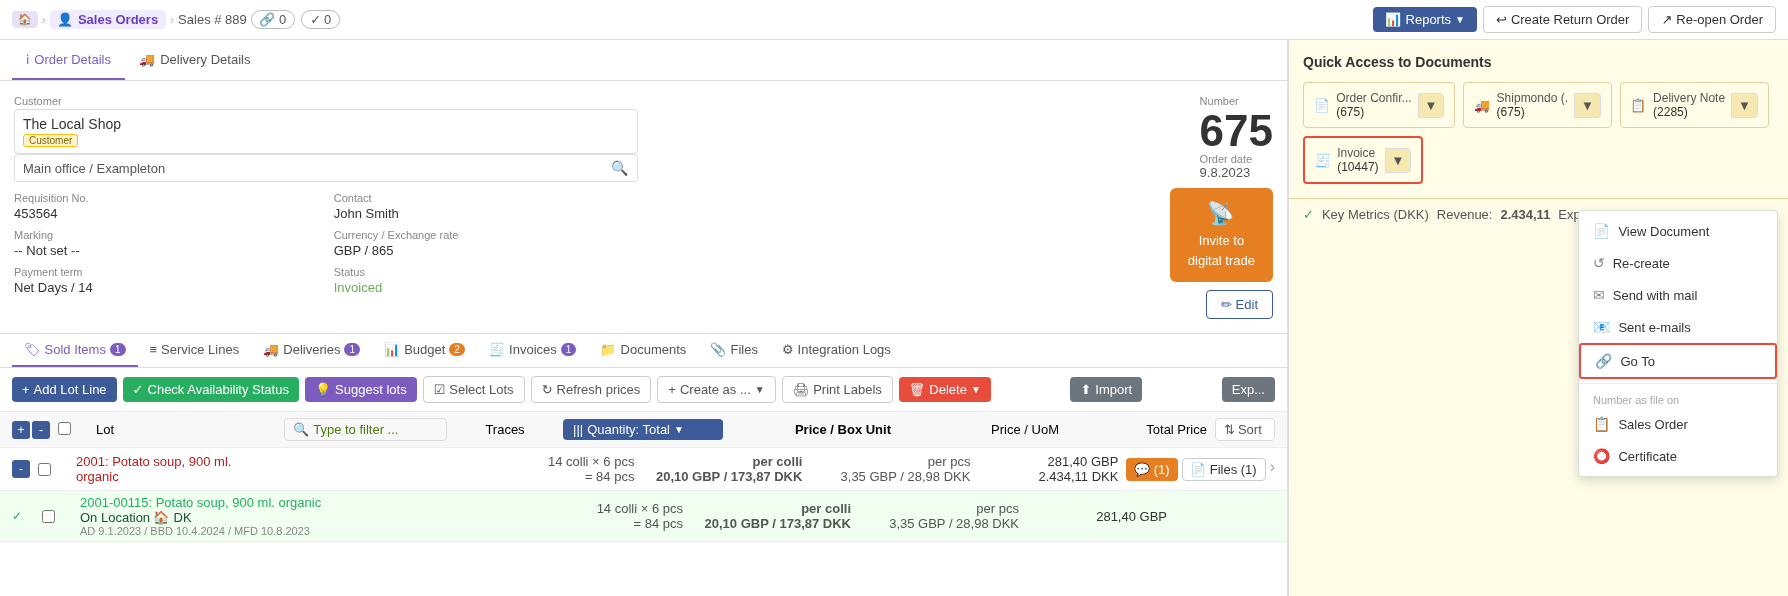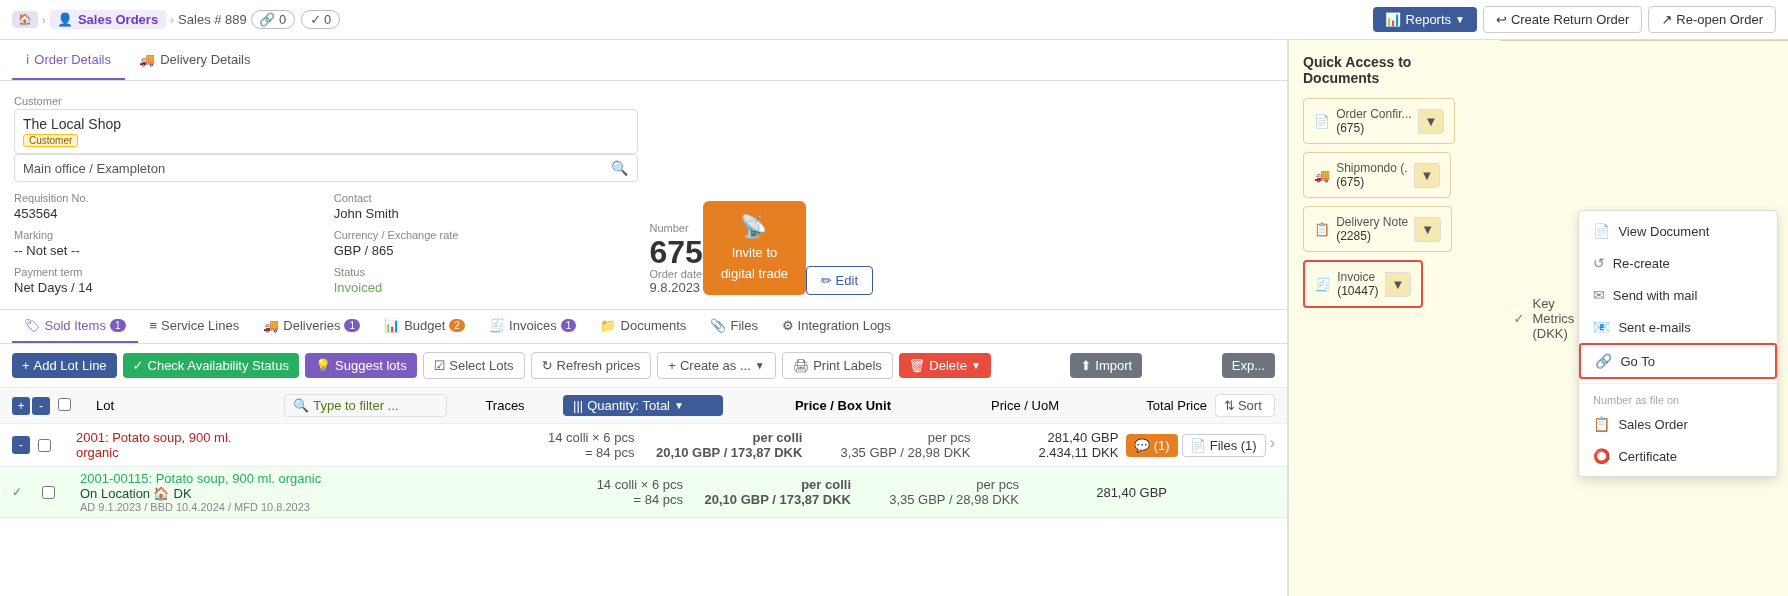--- a/index.html
+++ b/index.html
@@ -26,32 +26,32 @@
     .left-panel { flex: 1; background: #fff; border-right: 1px solid #e0e0e0; display: flex; flex-direction: column; overflow: hidden; }
 
     
     .tabs { display: flex; border-bottom: 1px solid #ddd; padding: 0 12px; background: #fff; }
     .tab { padding: 10px 14px; cursor: pointer; font-size: 13px; color: #555; display: flex; align-items: center; gap: 5px; border-bottom: 2px solid transparent; }
     .tab.active { color: #7c5cbf; border-bottom: 2px solid #7c5cbf; }
 
     
     .order-form { padding: 14px; display: grid; grid-template-columns: 1fr 1fr; gap: 12px; flex-shrink: 0; }
     .form-left { display: flex; flex-direction: column; gap: 10px; }
-    .form-right { display: flex; flex-direction: row; align-items: flex-end; }
+    .form-right { display: flex; flex-direction: column; gap: 8px; align-items: flex-end; }
     .field-label { font-size: 11px; color: #888; margin-bottom: 2px; }
     .field-value { font-size: 13px; color: #333; }
     .customer-box { border: 1px solid #ddd; border-radius: 4px; padding: 6px 8px; }
     .customer-name { font-size: 14px; color: #333; font-weight: 500; }
     .customer-tag { display: inline-block; background: #fff3cd; color: #856404; border: 1px solid #ffc107; border-radius: 3px; font-size: 10px; padding: 0 5px; margin-top: 2px; }
     .office-row { display: flex; align-items: center; border: 1px solid #ddd; border-radius: 4px; padding: 5px 8px; gap: 4px; }
     .office-search { font-size: 13px; color: #555; flex: 1; }
     .search-icon { color: #aaa; font-size: 14px; }
     .meta-grid { display: grid; grid-template-columns: 1fr 1fr; gap: 8px 16px; }
     .meta-item { }
-    .number-display { font-size: 32px; font-weight: 700; color: #333; line-height: 1; }
+    .number-display { font-size: 44px; font-weight: 700; color: #333; line-height: 1; }
     .order-date { font-size: 13px; color: #555; }
     .invite-btn { background: #e67e22; color: #fff; border: none; border-radius: 6px; padding: 12px 18px; cursor: pointer; font-size: 13px; text-align: center; line-height: 1.3; display: flex; flex-direction: column; align-items: center; gap: 4px; }
     .edit-btn { background: #fff; color: #3d5a99; border: 1px solid #3d5a99; border-radius: 4px; padding: 6px 14px; cursor: pointer; font-size: 13px; display: flex; align-items: center; gap: 5px; }
     .status-invoiced { color: #6aaa58; font-size: 13px; }
 
     
     .bottom-section { border-top: 1px solid #ddd; flex: 1; display: flex; flex-direction: column; }
     .bottom-tabs { display: flex; border-bottom: 1px solid #ddd; padding: 0 12px; background: #fff; }
     .bottom-tab { padding: 8px 12px; cursor: pointer; font-size: 12px; color: #555; display: flex; align-items: center; gap: 4px; border-bottom: 2px solid transparent; }
     .bottom-tab.active { color: #7c5cbf; border-bottom: 2px solid #7c5cbf; }
@@ -99,21 +99,21 @@
     .row-actions { display: flex; gap: 4px; }
     .comment-btn { background: #e67e22; color: #fff; border: none; border-radius: 4px; padding: 3px 8px; cursor: pointer; font-size: 11px; }
     .files-btn { background: #fff; color: #333; border: 1px solid #ccc; border-radius: 4px; padding: 3px 8px; cursor: pointer; font-size: 11px; display: flex; align-items: center; gap: 3px; }
 
     .sub-lot-name { color: #27ae60; font-weight: 500; }
     .sub-location { color: #14532d; }
     .sub-dates { color: #888; font-size: 11px; }
     .expand-btn-right { margin-left: auto; font-size: 16px; color: #aaa; cursor: pointer; }
 
     
-    .right-panel { width: 500px; background: #fffde7; border-left: 1px solid #ddd; display: flex; flex-direction: row; position: relative; }
+    .right-panel { width: 500px; background: #fffde7; border-left: 1px solid #ddd; display: flex; flex-direction: column; position: relative; }
     .quick-access { padding: 14px; }
     .quick-title { font-size: 14px; font-weight: 600; color: #333; margin-bottom: 12px; }
     .doc-cards { display: flex; gap: 8px; flex-wrap: wrap; }
     .doc-card { background: #fffde7; border: 1px solid #e0d0a0; border-radius: 4px; padding: 8px 10px; display: flex; align-items: center; gap: 6px; cursor: pointer; font-size: 12px; color: #555; position: relative; min-width: 120px; }
     .doc-card-selected { border: 2px solid #e74c3c; }
     .doc-card-text { display: flex; flex-direction: column; }
     .doc-card-name { font-size: 12px; color: #555; }
     .doc-card-count { font-size: 12px; color: #333; }
     .doc-card-arrow { background: #f5e8b0; border: 1px solid #ddd; border-radius: 0 4px 4px 0; padding: 4px 6px; cursor: pointer; }
     .key-metrics { padding: 8px 14px; font-size: 12px; color: #555; border-top: 1px solid #e0d0a0; display: flex; align-items: center; gap: 8px; }

